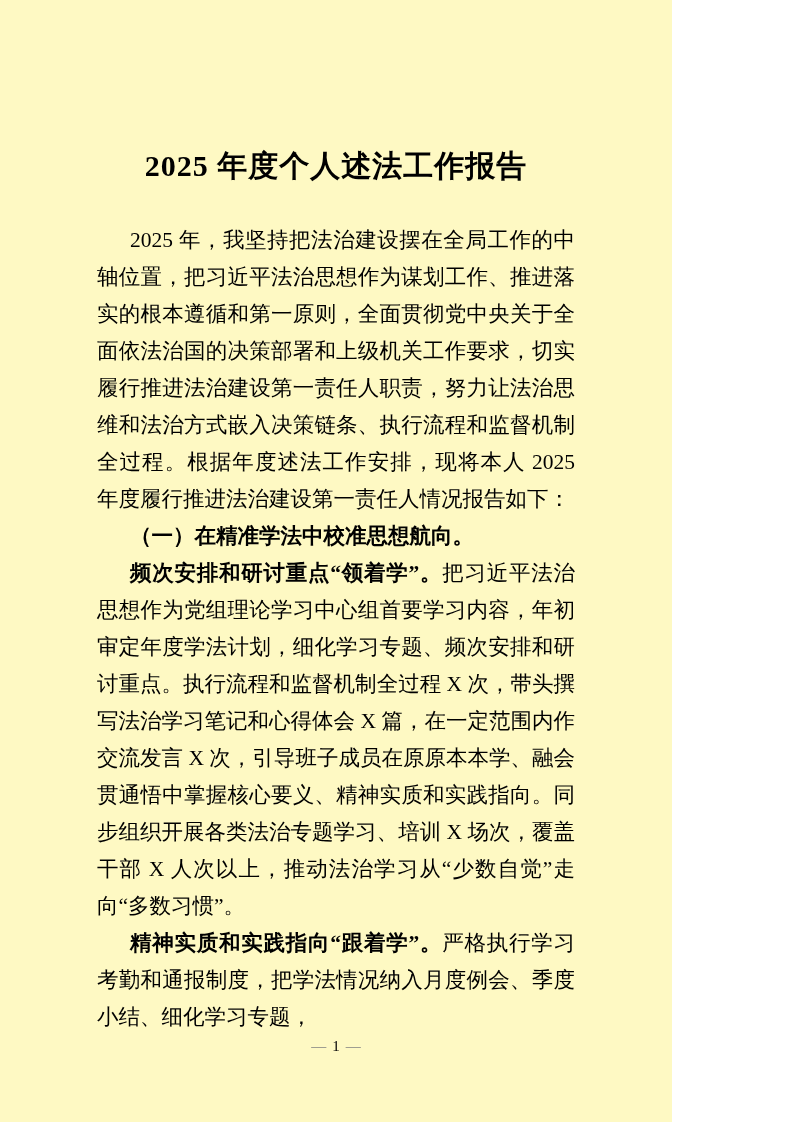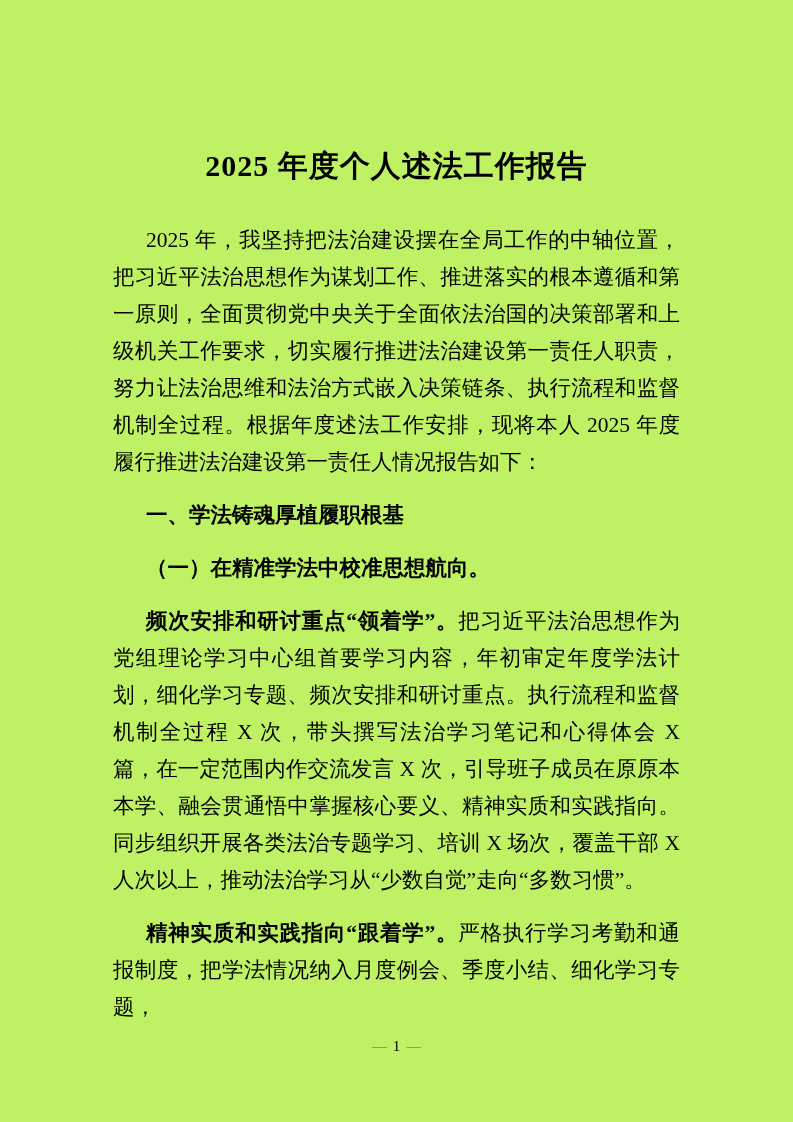--- a/index.html
+++ b/index.html
@@ -2,40 +2,40 @@
 <html><head>
 <meta charset="utf-8">
 <style>
   html, body {
     margin: 0;
     padding: 0;
     background: #ffffff;
   }
   .page {
     position: relative;
-    width: 793px;
+    width: 672px;
     height: 1122px;
-    background: #bef264;
+    background: #fef9c3;
     color: #000000;
     font-family: "Liberation Serif", "DejaVu Serif", serif;
     overflow: hidden;
   }
   .doc-title {
     margin: 146px 97px 0 97px;
     text-align: center;
     font-size: 30px;
     font-weight: bold;
     line-height: 40px;
     letter-spacing: 1px;
   }
   .content {
     margin: 36px 97px 0 97px;
   }
   .content p {
-    margin: 16px;
+    margin: 0;
     font-size: 21.5px;
     line-height: 37px;
     text-align: justify;
     text-justify: inter-character;
     text-indent: 33px;
     word-break: break-all;
   }
   .content p.h1,
   .content p.h2 {
     font-weight: bold;
@@ -64,21 +64,20 @@
 <body>
 
 <div class="page">
 
   <h1 class="doc-title">2025 年度个人述法工作报告</h1>
 
   <div class="content">
 
     <p>2025 年，我坚持把法治建设摆在全局工作的中轴位置，把习近平法治思想作为谋划工作、推进落实的根本遵循和第一原则，全面贯彻党中央关于全面依法治国的决策部署和上级机关工作要求，切实履行推进法治建设第一责任人职责，努力让法治思维和法治方式嵌入决策链条、执行流程和监督机制全过程。根据年度述法工作安排，现将本人 2025 年度履行推进法治建设第一责任人情况报告如下：</p>
 
-    <p class="h1">一、学法铸魂厚植履职根基</p>
 
     <p class="h2">（一）在精准学法中校准思想航向。</p>
 
 
     <p><span class="lead">频次安排和研讨重点“领着学”。</span><span>把习近平法治思想作为党组理论学习中心组首要学习内容，年初审定年度学法计划，细化学习专题、频次安排和研讨重点。执行流程和监督机制全过程 X 次，带头撰写法治学习笔记和心得体会 X 篇，在一定范围内作交流发言 X 次，引导班子成员在原原本本学、融会贯通悟中掌握核心要义、精神实质和实践指向。同步组织开展各类法治专题学习、培训 X 场次，覆盖干部 X 人次以上，推动法治学习从“少数自觉”走向“多数习惯”。</span></p>
 
     <p><span class="lead">精神实质和实践指向“跟着学”。</span><span>严格执行学习考勤和通报制度，把学法情况纳入月度例会、季度小结、细化学习专题，</span></p>
 
   </div>
 

